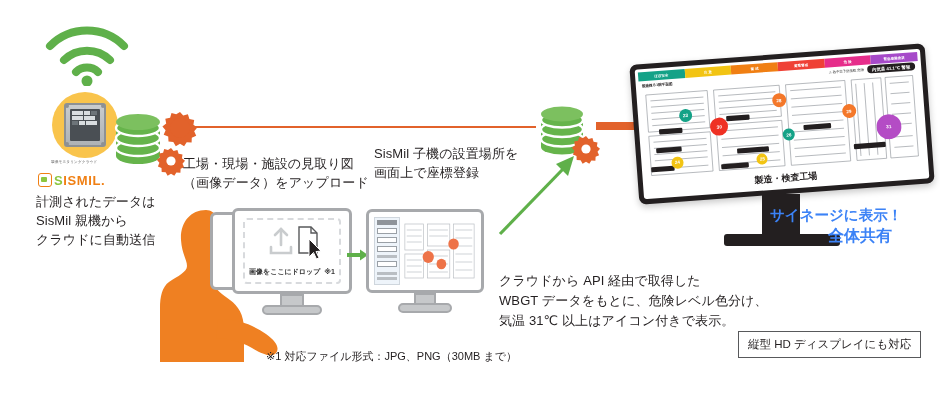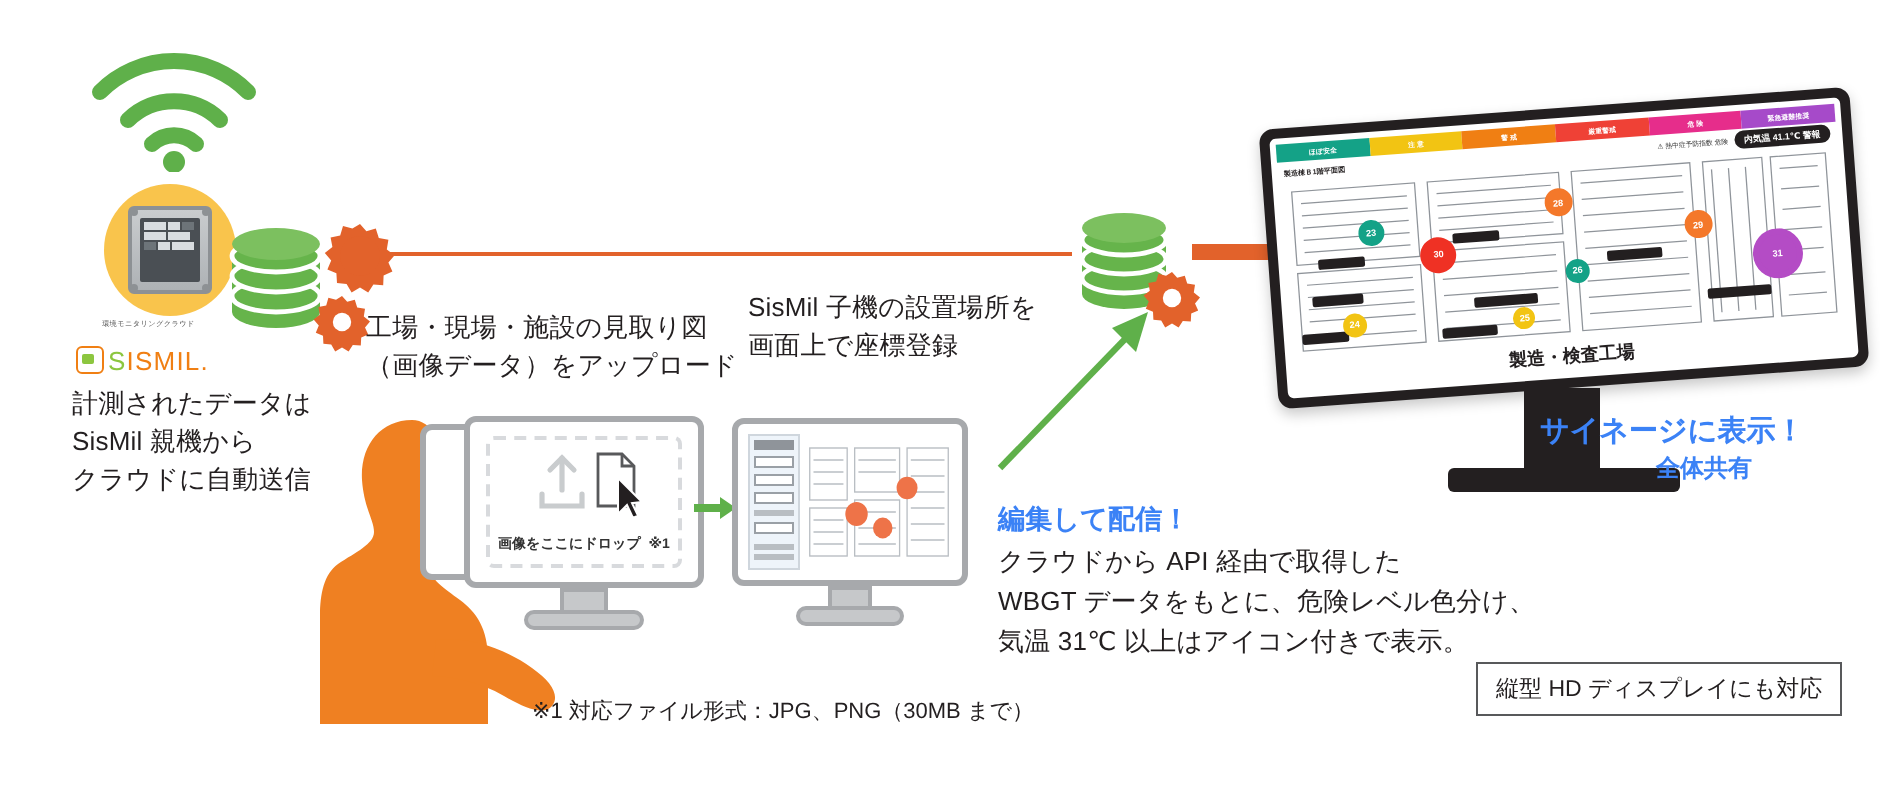--- a/index.html
+++ b/index.html
@@ -60,21 +60,21 @@
   .logo-main{display:flex;align-items:flex-end;}
   .logo-mark{
     width:12px;height:12px;border:1.6px solid #f07f13;border-radius:3px;
     position:relative;margin-right:2px;background:#fff;
   }
   .logo-mark:before{
     content:"";position:absolute;left:2px;top:3px;width:6px;height:5px;
     background:#8cc63f;border-radius:1px;
   }
   .logo-text{
-    font-size:13px;font-weight:normal;letter-spacing:.6px;color:#f07f13;line-height:12px;margin-top:10px;
+    font-size:13px;font-weight:bold;letter-spacing:.6px;color:#f07f13;line-height:12px;margin-top:10px;
   }
   .logo-text .g{color:#8cc63f;}
 
   
   .arrow-line{background:#e2622b;height:2px;}
 
   
   .pc-screen{
     background:#ffffff;border:3px solid #a7a9ac;border-radius:6px;
     box-sizing:border-box;position:relative;overflow:hidden;
@@ -309,21 +309,20 @@
     <div class="abs pc-base" style="left:32px;top:94px;width:54px;height:10px;border-radius:5px;"></div>
   </div>
 
   <div class="abs" style="left:498px;top:152px;">
     <svg width="82" height="84" viewBox="0 0 82 84">
       <path d="M2 82 L66 16" stroke="#5fb04a" stroke-width="3.2" fill="none"></path>
       <path d="M76 4 L58 12 L70 24 Z" fill="#5fb04a"></path>
     </svg>
   </div>
 
-  <div class="abs txt red bold" style="left:499px;top:250px;font-size:13.5px;">編集して配信！</div>
   <div class="abs txt" style="left:499px;top:271px;width:280px;line-height:20px;">クラウドから API 経由で取得した
 WBGT データをもとに、危険レベル色分け、
 気温 31℃ 以上はアイコン付きで表示。</div>
 
   <div class="abs txt-sm" style="left:266px;top:348px;">※1 対応ファイル形式：JPG、PNG（30MB まで）</div>
 
   <div class="abs" style="left:632px;top:52px;width:300px;height:150px;">
     <div class="abs mon-bezel" style="left:2px;top:2px;width:296px;height:140px;padding:5px;box-sizing:border-box;">
       <div class="mon-screen" style="width:100%;height:100%;border-radius:3px;padding:3px;box-sizing:border-box;display:flex;flex-direction:column;">
 
@@ -413,17 +412,17 @@
         </div>
 
         <div class="mon-title" style="padding:2px 0 1px 0;">製造・検査工場</div>
       </div>
     </div>
     <div class="abs mon-stand-neck" style="left:130px;top:142px;width:38px;height:42px;"></div>
     <div class="abs mon-stand-base" style="left:92px;top:182px;width:116px;height:12px;"></div>
   </div>
 
   <div class="abs red bold" style="left:770px;top:206px;font-size:14.5px;white-space:nowrap;">サイネージに表示！</div>
-  <div class="abs red bold" style="left:828px;top:226px;font-size:12px;white-space:nowrap;">全体共有</div>
+  <div class="abs red bold" style="left:828px;top:226px;font-size:16px;white-space:nowrap;">全体共有</div>
 
   <div class="abs notebox" style="left:738px;top:331px;">縦型 HD ディスプレイにも対応</div>
 
 </div>
 
 </body></html>

